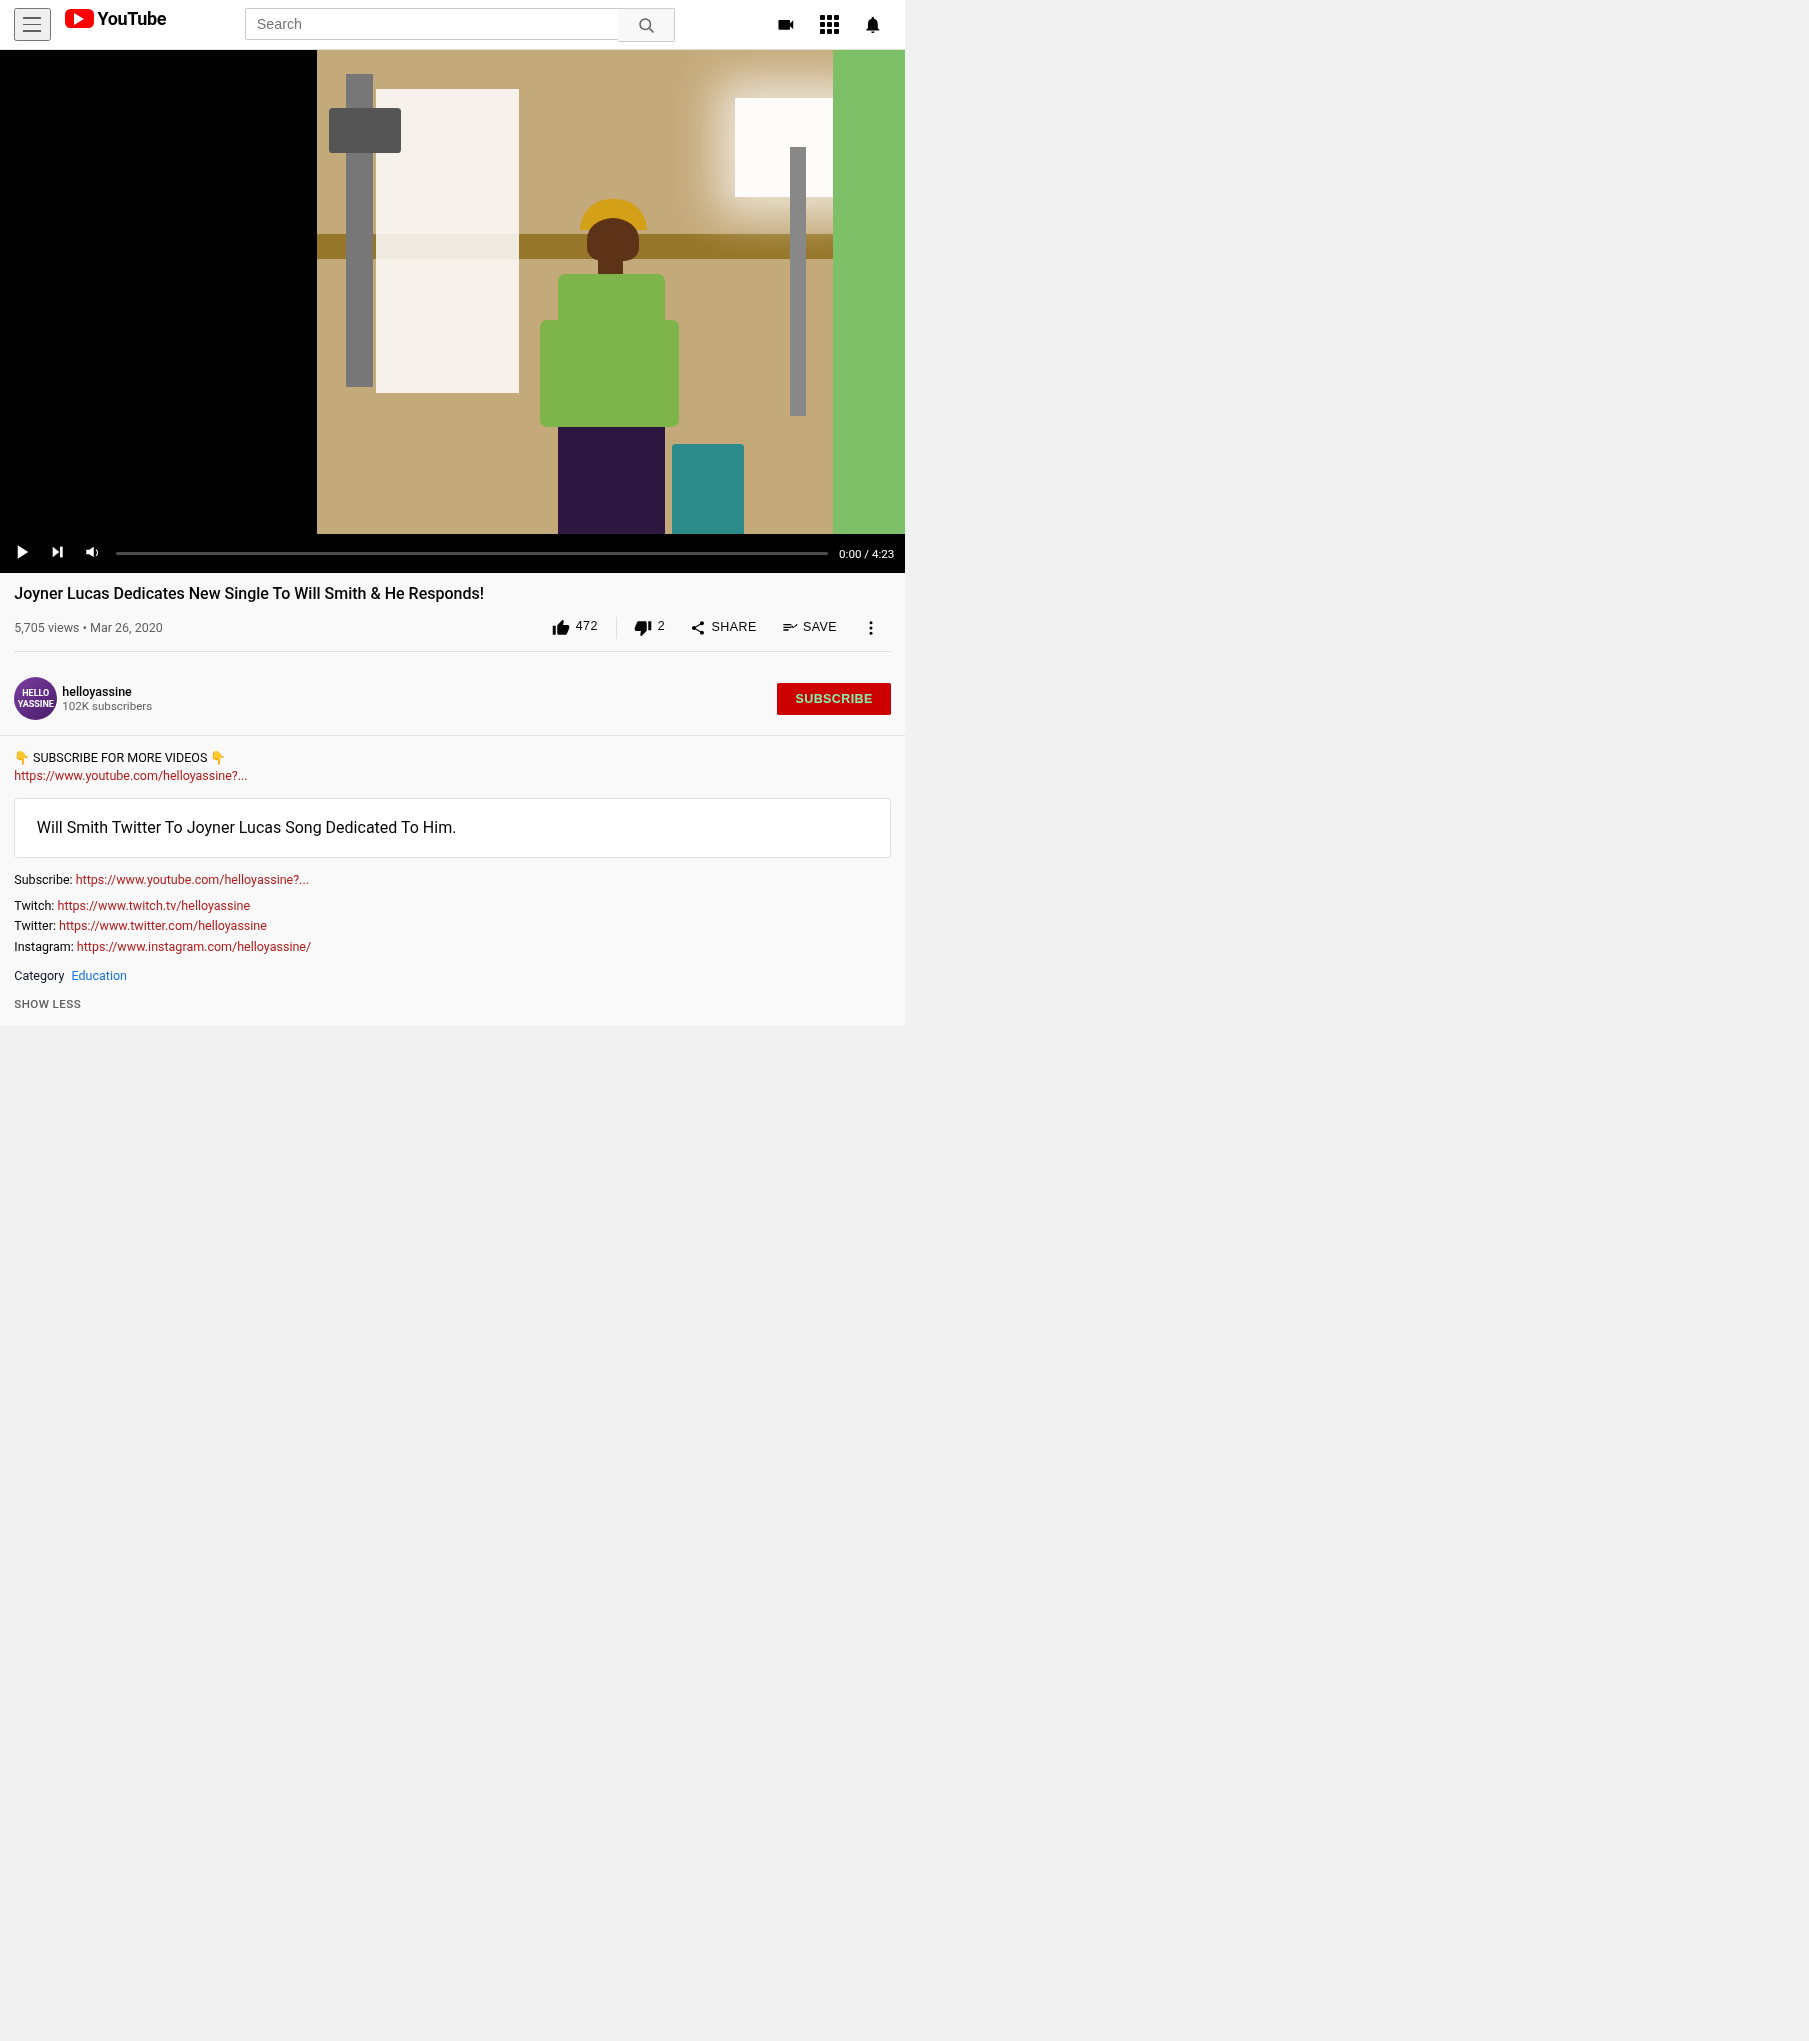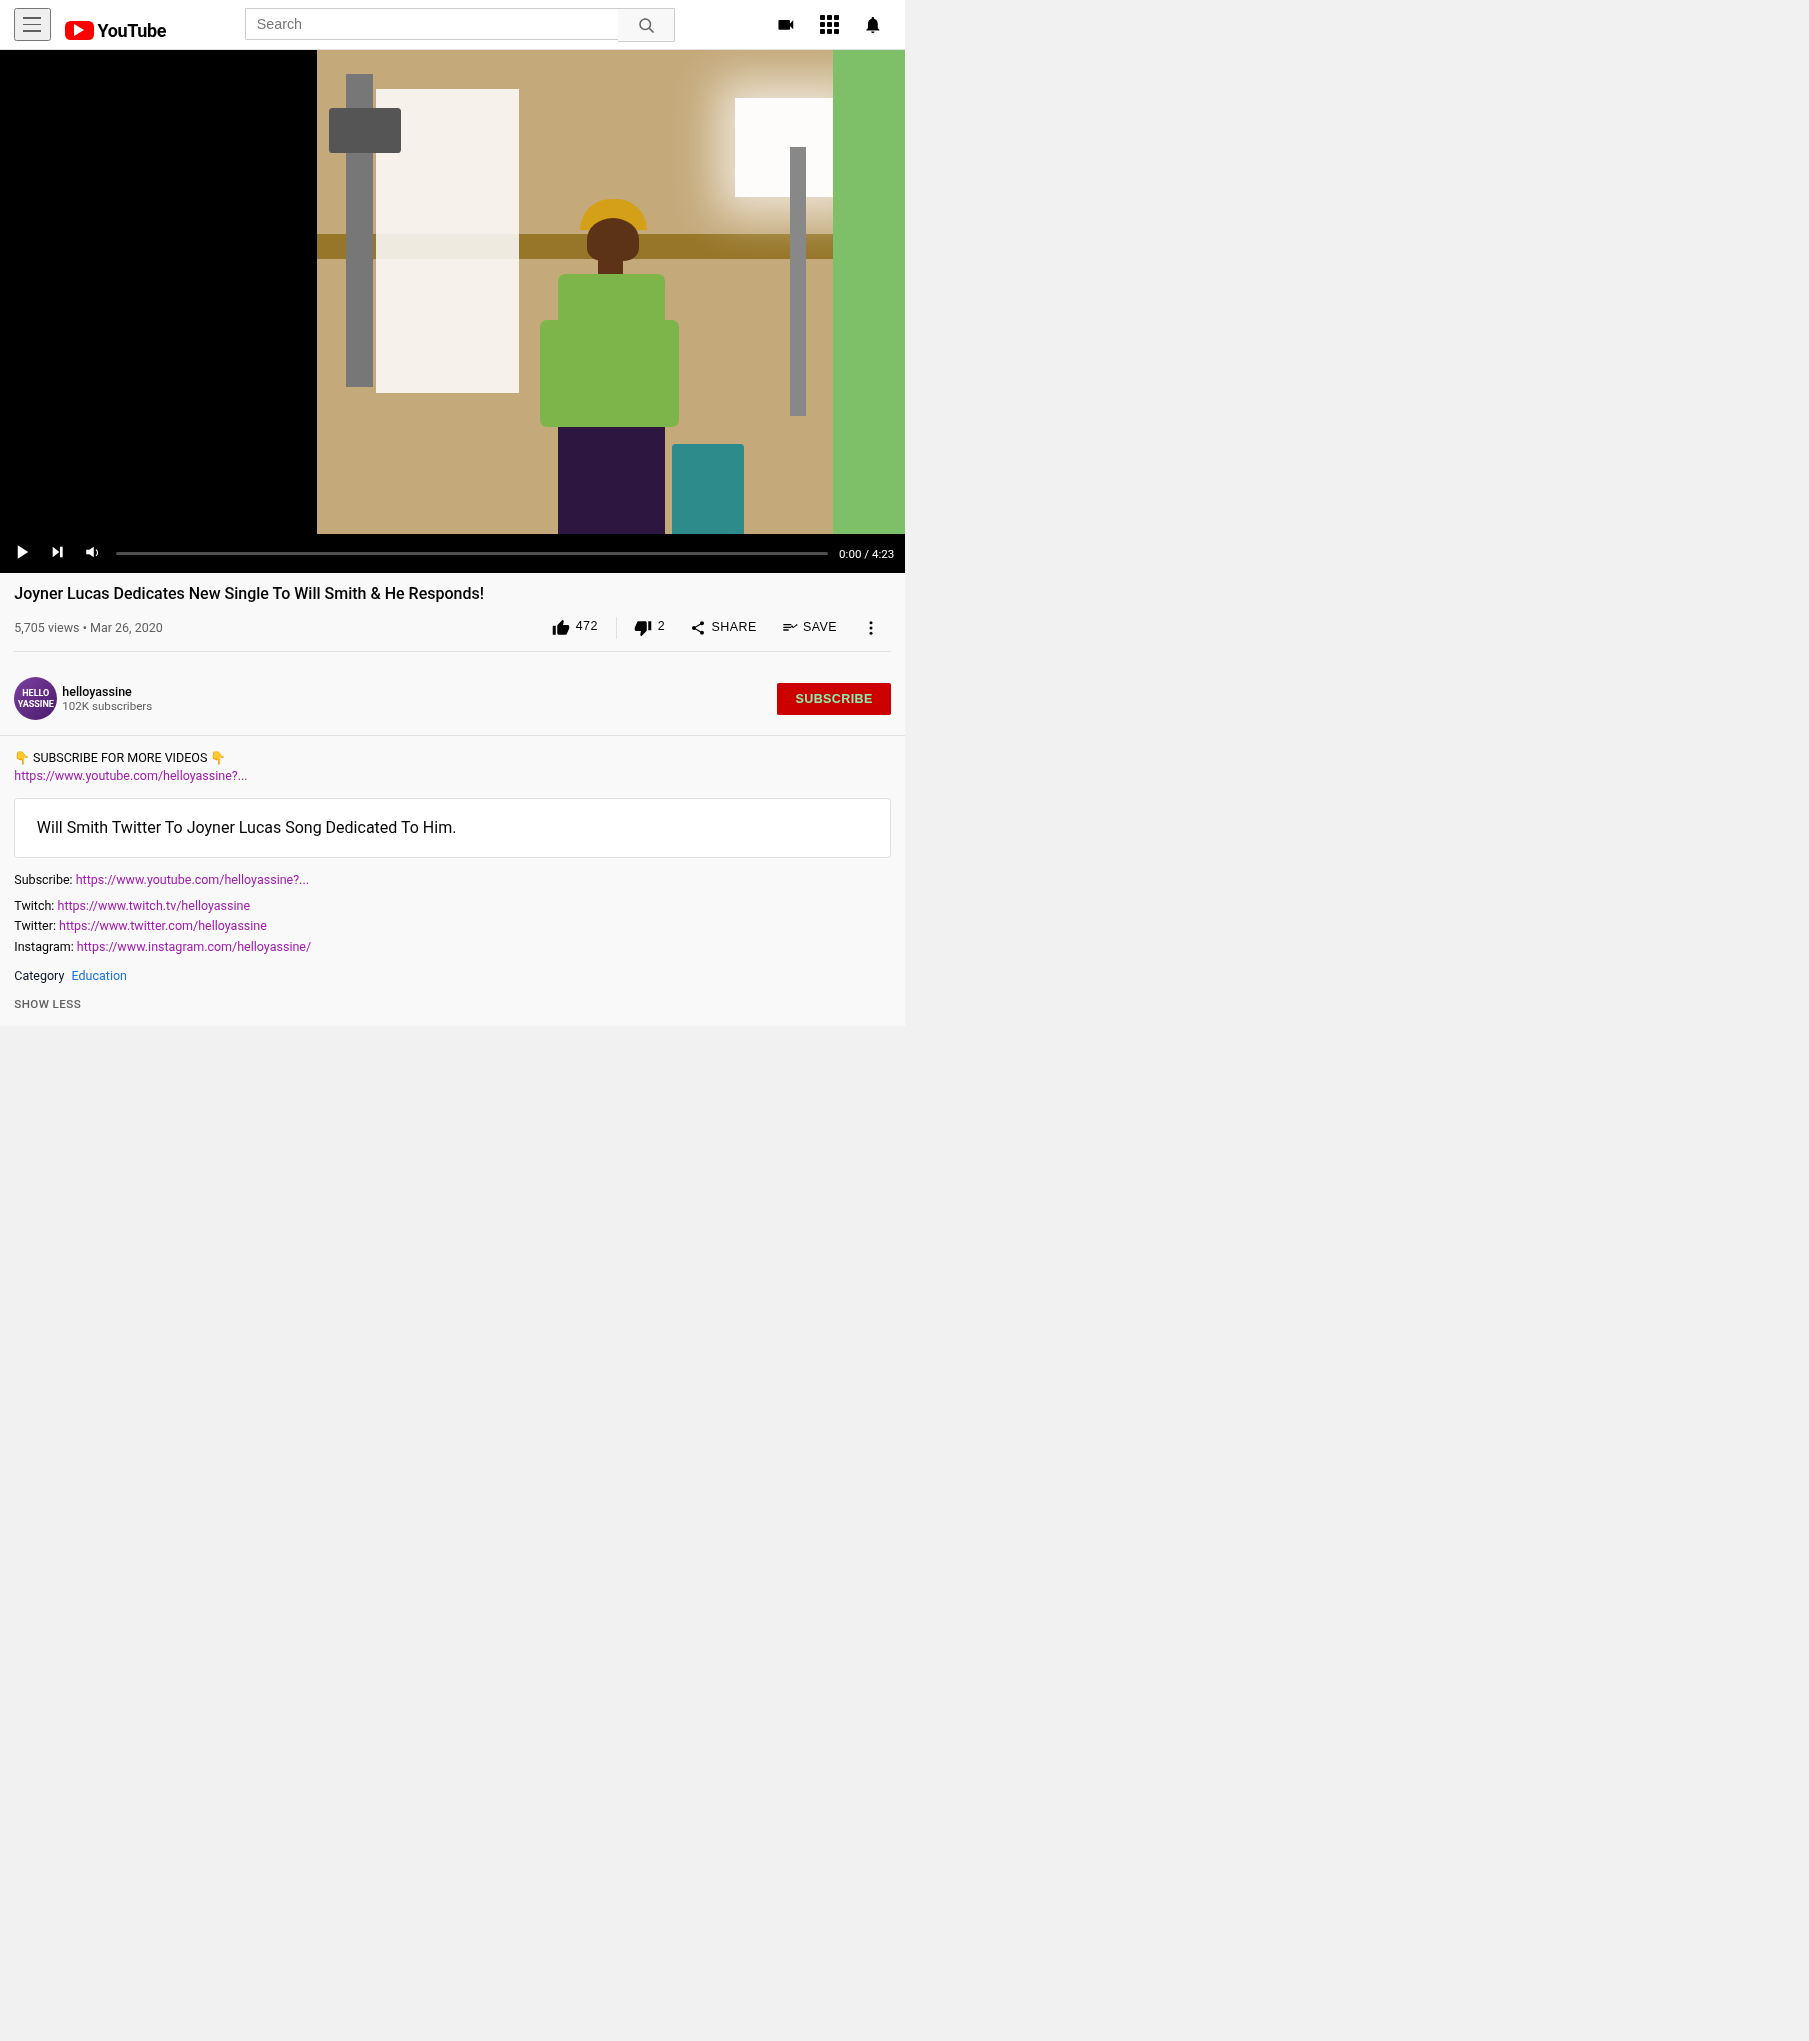--- a/index.html
+++ b/index.html
@@ -10,21 +10,21 @@
       display: flex;
       align-items: center;
       background: #fff;
       padding: 0 14.3px;
       height: 50px;
       position: sticky;
       top: 0;
       z-index: 100;
       border-bottom: 0.9px solid #e0e0e0;
     }
-    .header-left { display: flex; align-items: flex-end; gap: 14.3px; }
+    .header-left { display: flex; align-items: flex-start; gap: 14.3px; }
     .hamburger { cursor: pointer; display: flex; flex-direction: column; gap: 4.5px; padding: 7.2px; }
     .hamburger span { display: block; width: 18px; height: 1.8px; background: #606060; }
     .logo { display: flex; align-items: center; gap: 3.6px; text-decoration: none; }
     .logo-icon { width: 29px; height: 19.7px; background: #ff0000; border-radius: 5.4px; display: flex; align-items: center; justify-content: center; }
     .logo-icon::after { content: ''; border-left: 10.7px solid white; border-top: 6.3px solid transparent; border-bottom: 6.3px solid transparent; }
     .logo-text { font-size: 18px; font-weight: 700; color: #030303; letter-spacing: -0.4px; }
 
     .header-center { flex: 1; display: flex; align-items: center; justify-content: center; }
     .search-bar { display: flex; width: 430px; }
     .search-input {
@@ -141,21 +141,21 @@
       font-weight: 700;
       text-transform: uppercase;
       letter-spacing: 0.4px;
       cursor: pointer;
       border-radius: 1.8px;
     }
 
     
     .description { padding: 14.3px; background: #f9f9f9; }
     .desc-promo { font-size: 12.5px; color: #030303; margin-bottom: 3.6px; }
-    .desc-link { color: #a21caf; text-decoration: none; font-size: 12.5px; }
+    .desc-link { color: #b91c1c; text-decoration: none; font-size: 12.5px; }
 
     .desc-highlight {
       background: #fff;
       border: 0.9px solid #e0e0e0;
       border-radius: 3.6px;
       padding: 18px 21.5px;
       margin: 14.3px 0;
       font-size: 16px;
       color: #030303;
       line-height: 1.4;

